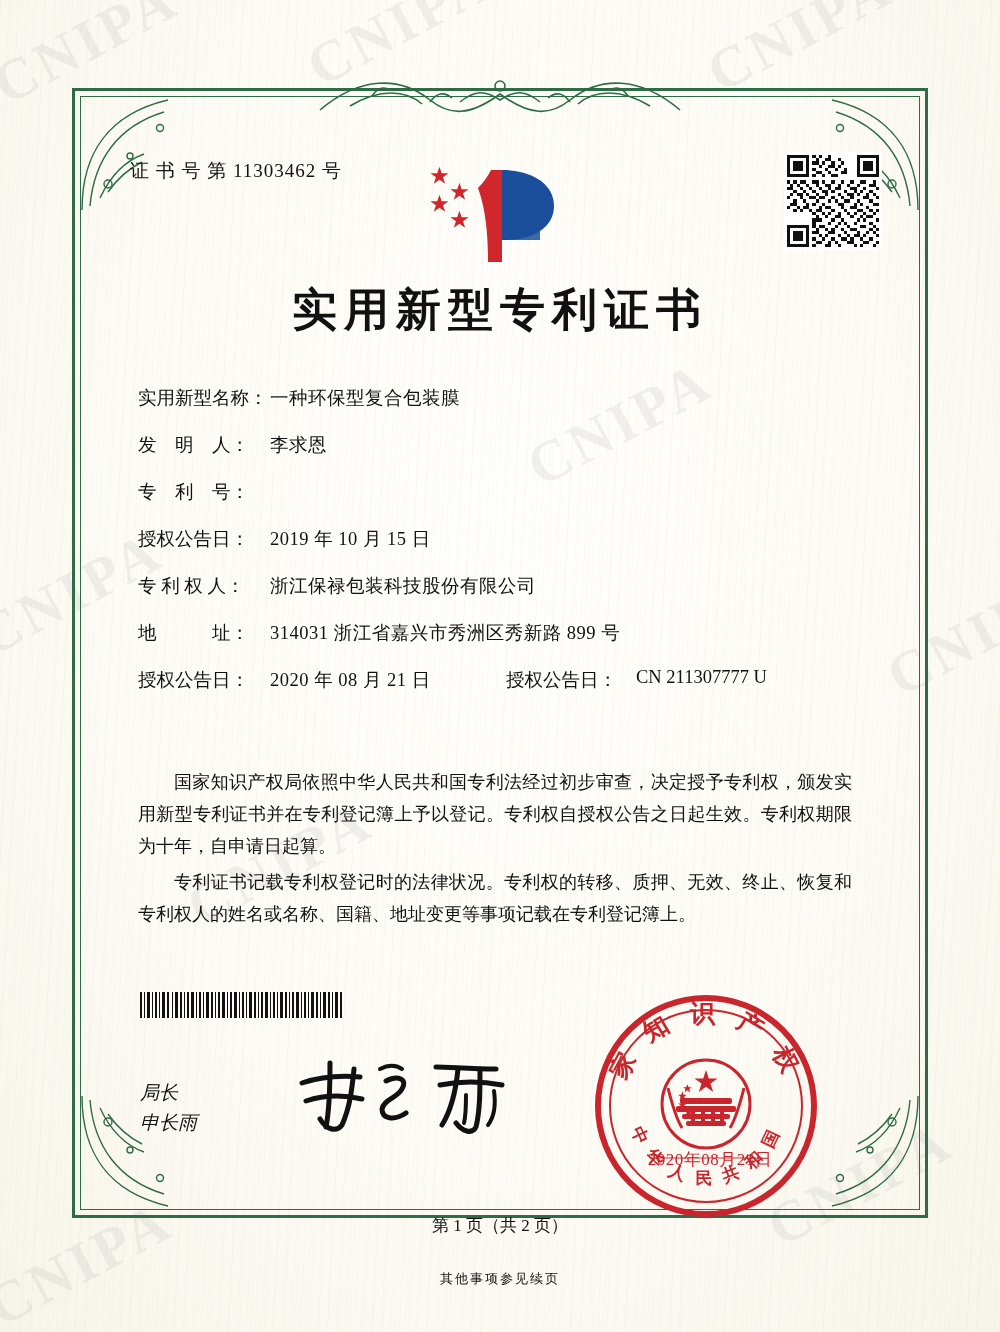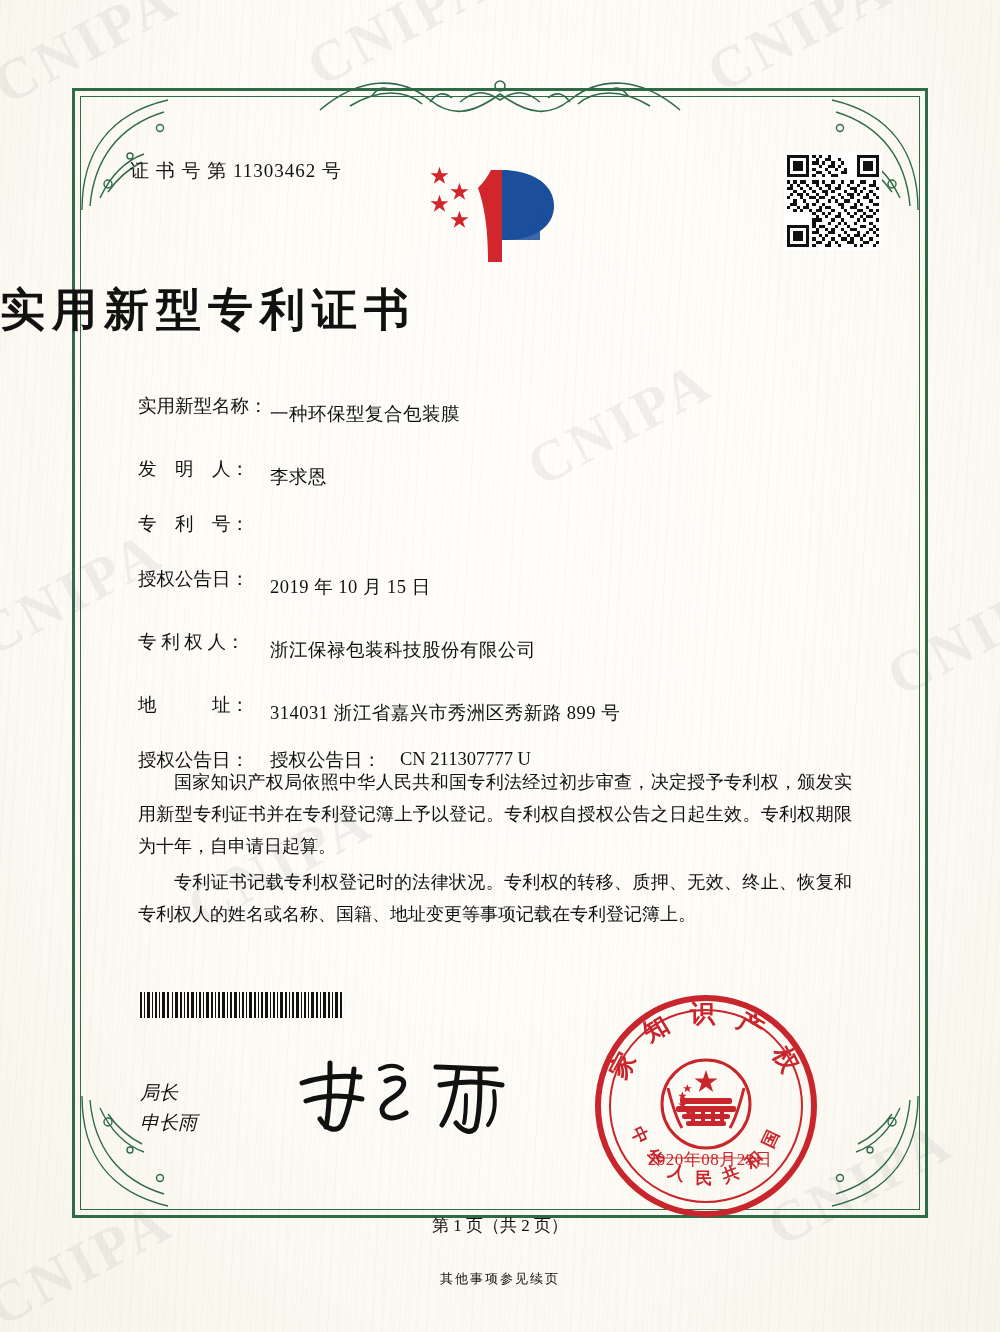--- a/index.html
+++ b/index.html
@@ -93,49 +93,49 @@
   .logo {
     position: absolute;
     left: 428px; top: 162px;
     width: 160px; height: 108px;
   }
 
   .main-title {
     position: absolute;
     left: 0; right: 0;
     top: 280px;
-    text-align: left;
+    text-align: center;
     font-size: 45px;
     font-weight: 700;
     letter-spacing: 7px;
     color: #111;
     font-family: "Liberation Serif", "DejaVu Serif", serif;
   }
 
   
   .fields {
     position: absolute;
     left: 138px;
     top: 385px;
     width: 720px;
   }
   .frow {
     display: flex;
-    align-items: center;
+    align-items: flex-start;
     margin-bottom: 22px;
     font-size: 18.5px;
     color: #111;
   }
   .flabel {
     width: 132px;
     flex: 0 0 132px;
     letter-spacing: 0px;
     white-space: nowrap;
   }
-  .fvalue { flex: 1; letter-spacing: 0.5px; margin-top: 16px; }
+  .fvalue { flex: 1; letter-spacing: 0.5px; }
   .frow.dual .flabel { width: 132px; flex: 0 0 132px; }
   .frow.dual .fvalue { flex: 0 0 236px; }
   .flabel2 { flex: 0 0 130px; }
   .fvalue2 { flex: 1; }
 
   
   .paras {
     position: absolute;
     left: 138px;
     top: 766px;
@@ -535,20 +535,21 @@
     <div class="frow">
       <span class="flabel">专 利 权 人：</span>
       <span class="fvalue">浙江保禄包装科技股份有限公司</span>
     </div>
     <div class="frow">
       <span class="flabel">地　　　址：</span>
       <span class="fvalue">314031 浙江省嘉兴市秀洲区秀新路 899 号</span>
     </div>
     <div class="frow dual">
       <span class="flabel">授权公告日：</span>
+      <span class="fvalue">2020 年 08 月 21 日</span>
       <span class="flabel2">授权公告日：</span>
       <span class="fvalue2">CN 211307777 U</span>
     </div>
   </div>
 
   <div class="paras">
     <p>国家知识产权局依照中华人民共和国专利法经过初步审查，决定授予专利权，颁发实用新型专利证书并在专利登记簿上予以登记。专利权自授权公告之日起生效。专利权期限为十年，自申请日起算。</p>
     <p>专利证书记载专利权登记时的法律状况。专利权的转移、质押、无效、终止、恢复和专利权人的姓名或名称、国籍、地址变更等事项记载在专利登记簿上。</p>
   </div>
 

